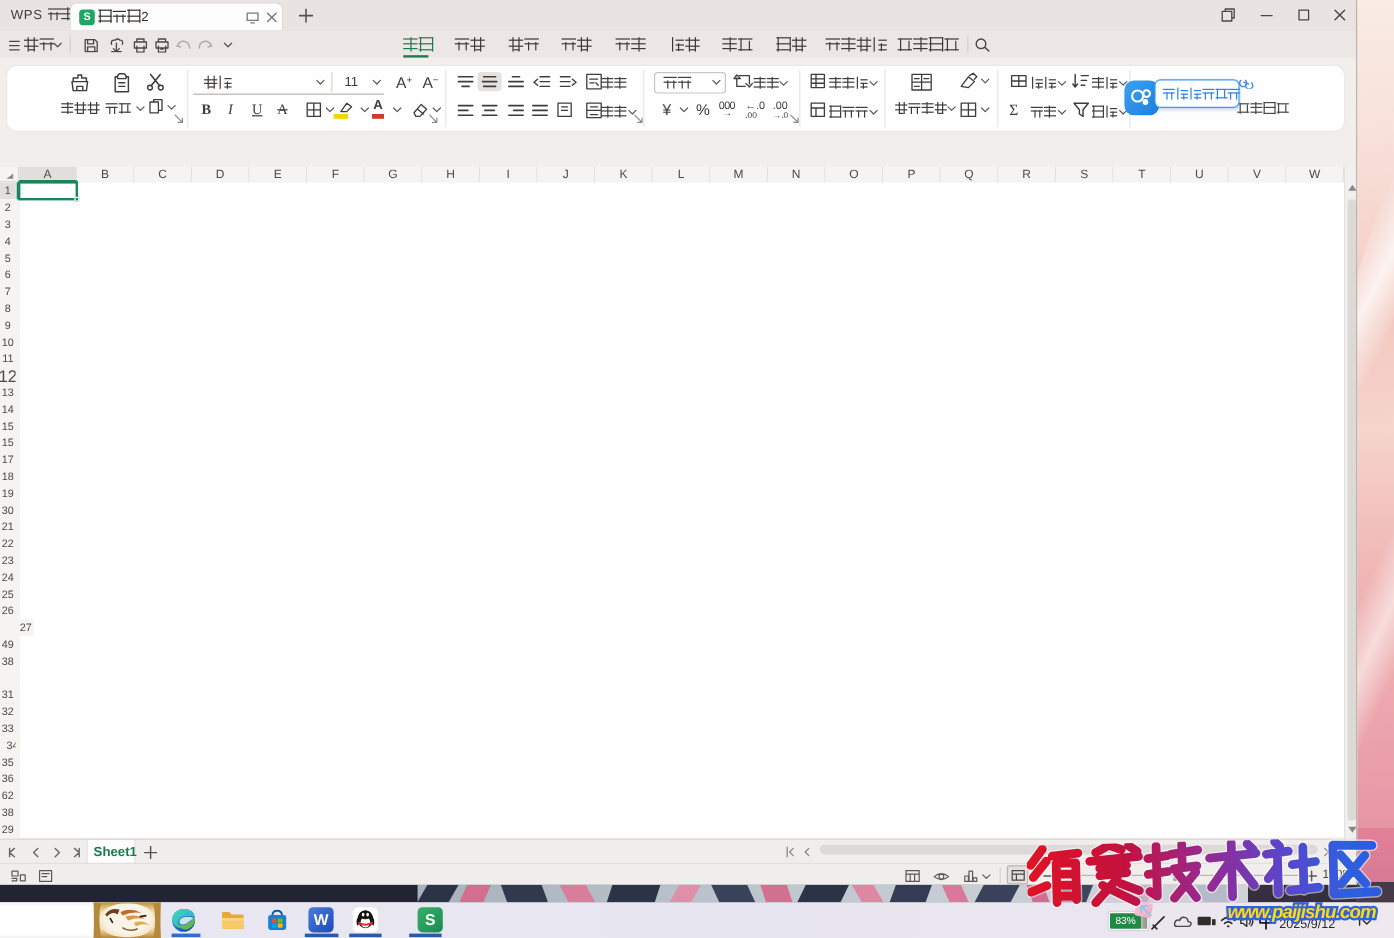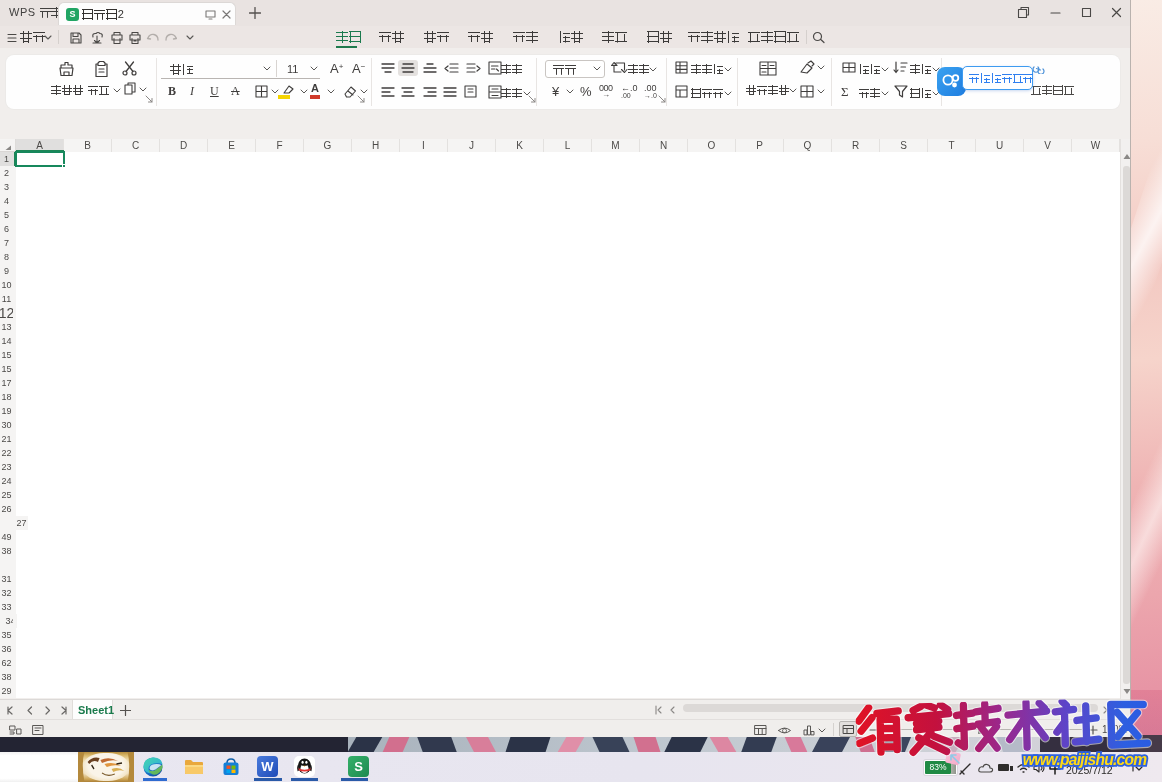--- a/index.html
+++ b/index.html
@@ -138,21 +138,21 @@
       <div class="abs" style="left:1010px;top:14px;width:2.5px;height:5px;background:#2f2d2c"></div>
       <svg class="abs" style="left:1016px;top:10px" width="15" height="12">
         <path d="M2,5 Q7.5,0 13,5 M4.5,7.5 Q7.5,5 10.5,7.5 M7,10 L8,10" stroke="#2f2d2c" stroke-width="1.3" fill="none" stroke-linecap="round" stroke-linejoin="round"></path>
       </svg>
       <svg class="abs" style="left:1032px;top:10px" width="15" height="12">
         <path d="M2,4.5 L4,4.5 L7,2 L7,10 L4,7.5 L2,7.5 Z M9,4 Q11,6 9,8 M10.5,2.5 Q13.5,6 10.5,9.5" stroke="#2f2d2c" stroke-width="1.1" fill="none" stroke-linecap="round" stroke-linejoin="round"></path>
       </svg>
       <svg class="abs" style="left:1048px;top:8px" width="14" height="15">
         <path d="M7,1 L7,14 M2,4 L12,4 L12,9 L2,9 L2,4" stroke="#1d1c1b" stroke-width="1.5" fill="none" stroke-linecap="round" stroke-linejoin="round"></path>
       </svg>
-      <div class="abs" style="left:1066px;top:12px;width:60px;height:12px;font-size:10.5px;color:#2b2a29">2025/7/12</div>
+      <div class="abs" style="left:1066px;top:12px;width:60px;height:12px;font-size:10.5px;color:#2b2a29">2025/9/12</div>
       <svg class="abs" style="left:1130px;top:10px" width="16" height="12">
         <path d="M3,2 L3,9 M6,5 L9,8 L12,5" stroke="#2f2d2c" stroke-width="1.2" fill="none" stroke-linecap="round" stroke-linejoin="round"></path>
       </svg>
     </div>
     <div class="abs" style="left:0;top:0;width:1131px;height:737px;background:#f1eeec;border-right:1px solid #b9b2ae;overflow:hidden">
       <div class="abs" style="left:0;top:0;width:1131px;height:26px;background:#e9e3e1">
         <div class="abs" style="left:9px;top:6px;font-size:11px;color:#41403f;letter-spacing:.5px">WPS <span class="ft "><i class="h g0"></i><i class="h g2"></i></span></div>
         <div class="abs" style="left:58px;top:2px;width:178px;height:23px;background:#fdfdfd;border-radius:6px 6px 0 0;border:1px solid #dcd8d6;border-bottom:none">
 <div class="abs" style="left:7px;top:5px;width:13px;height:13px;border-radius:3px;background:#21a564;color:#fff;font-size:9px;font-weight:bold;text-align:center;line-height:13px">S</div>
 <div class="abs" style="left:23px;top:5px;font-size:11px;color:#33312f"><span class="ft "><i class="h g1"></i><i class="h g0"></i><i class="h g1"></i></span>2</div>

